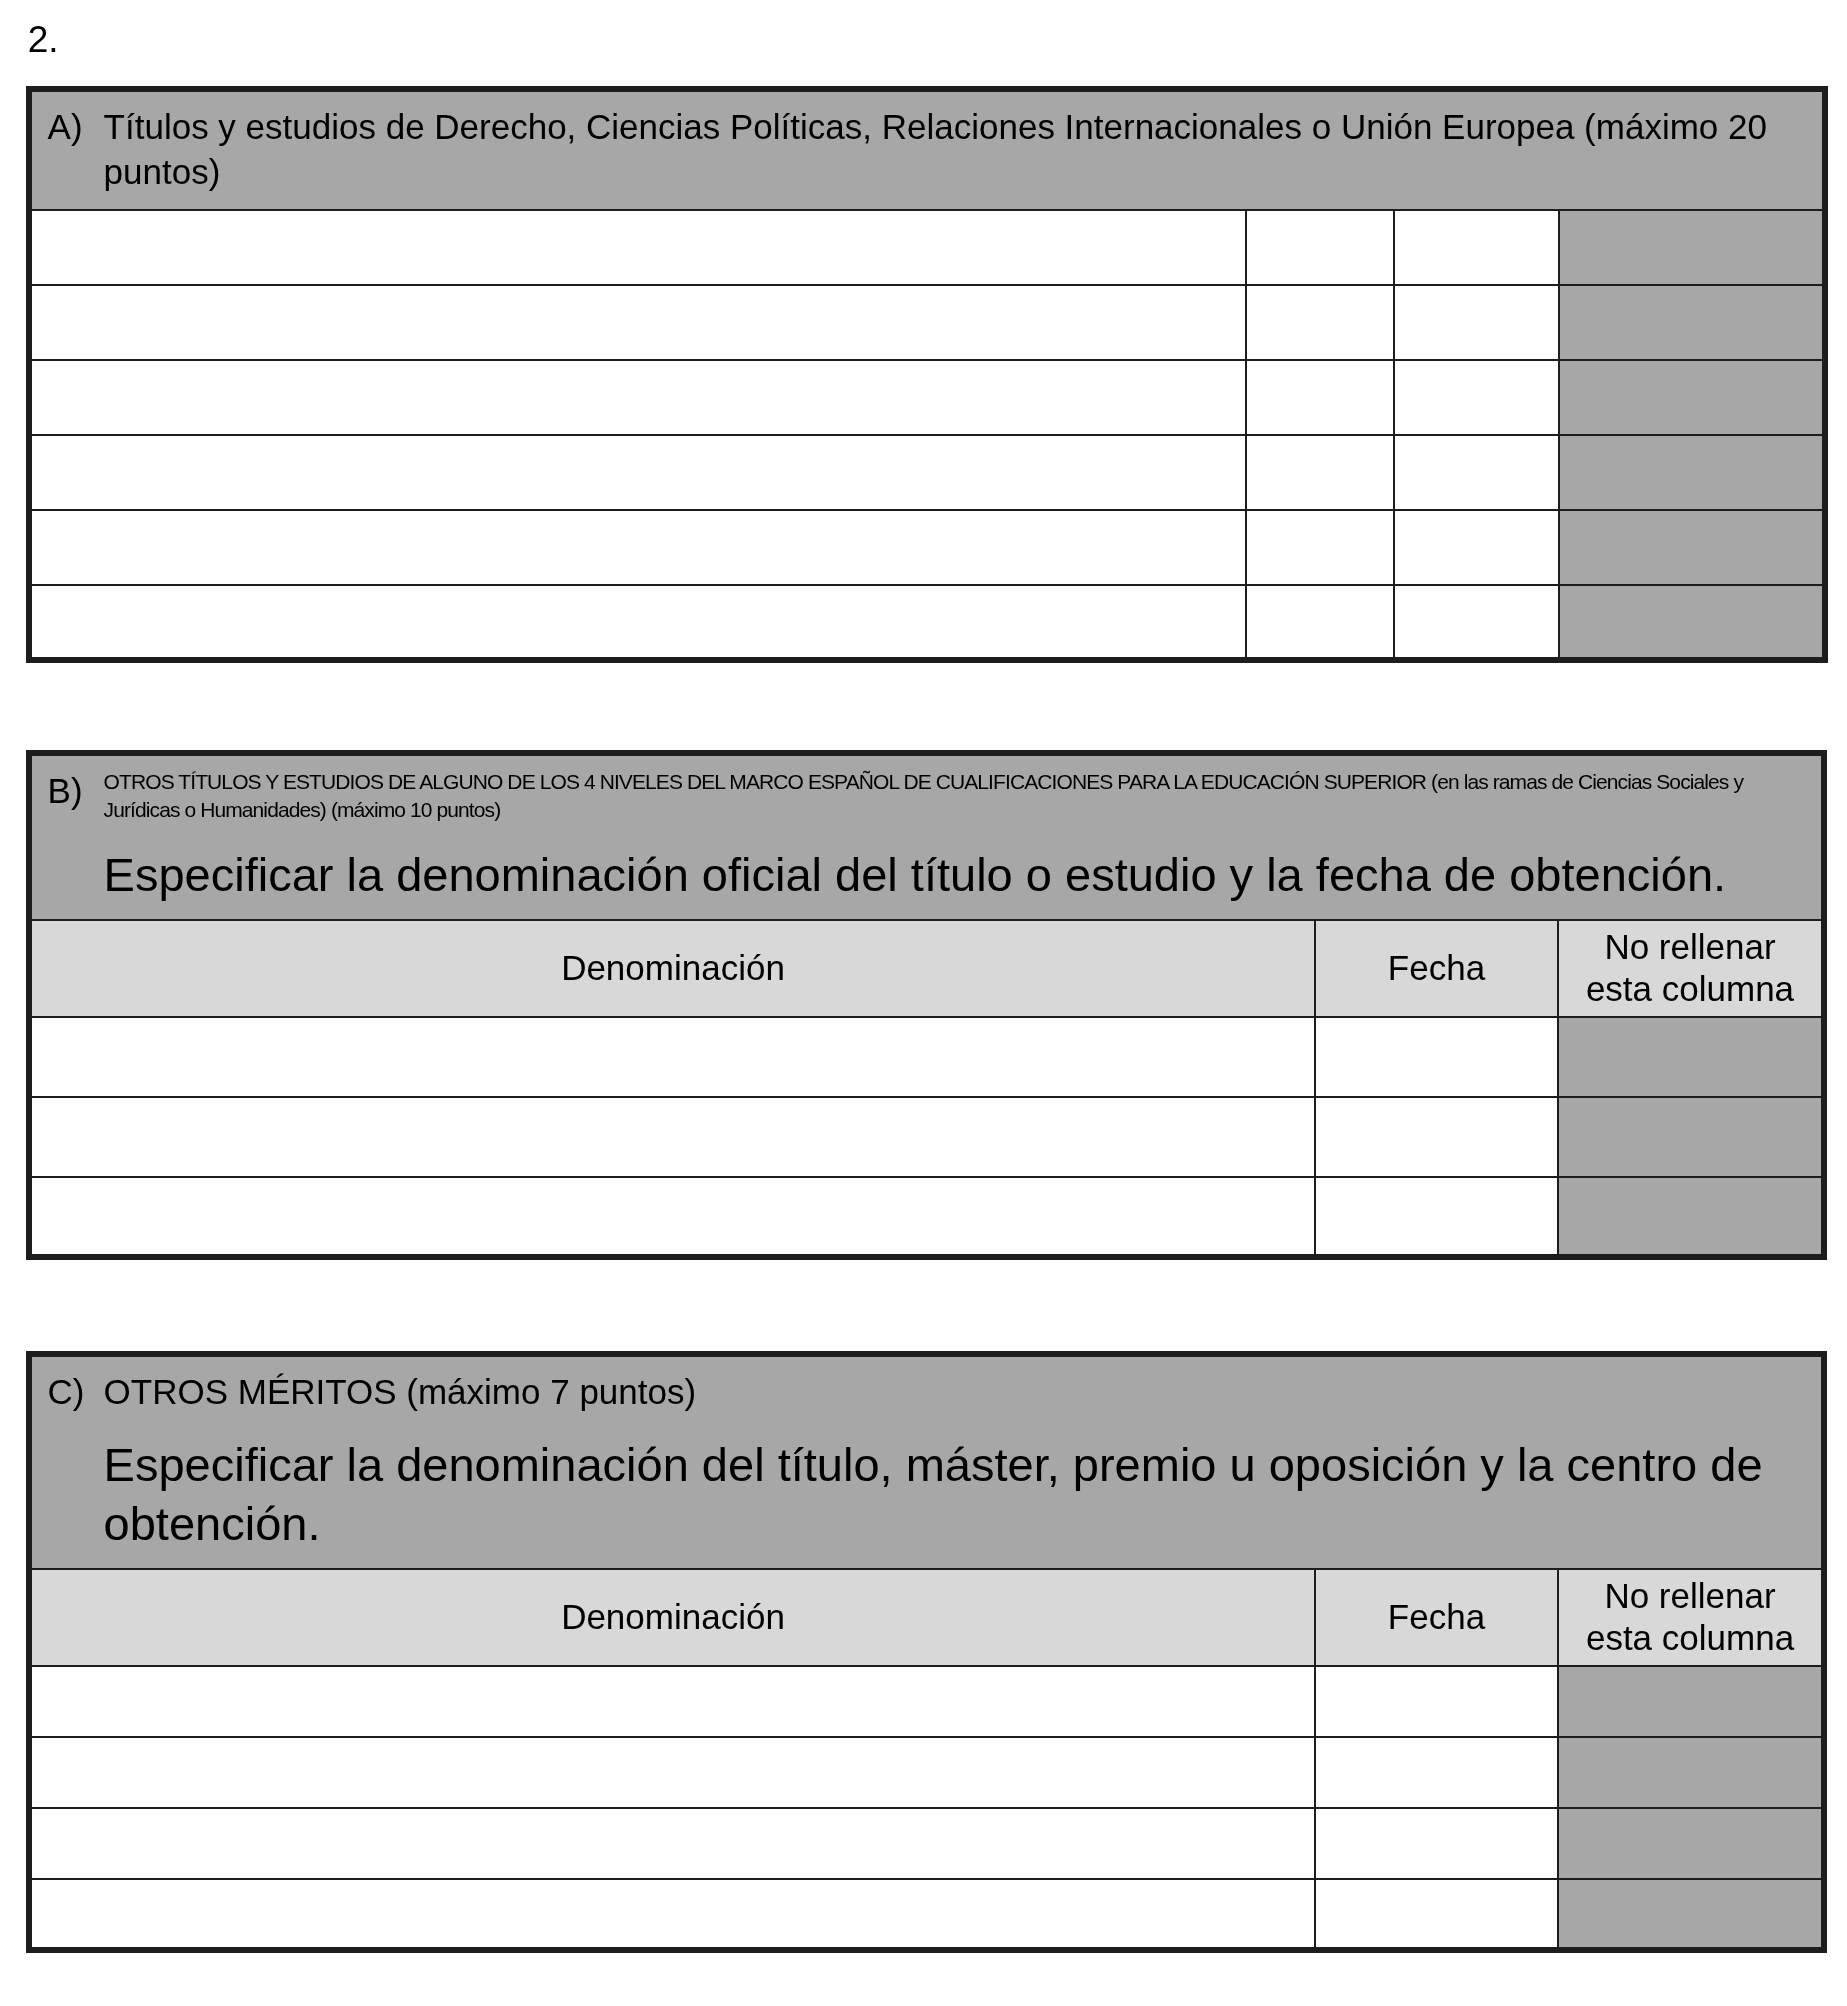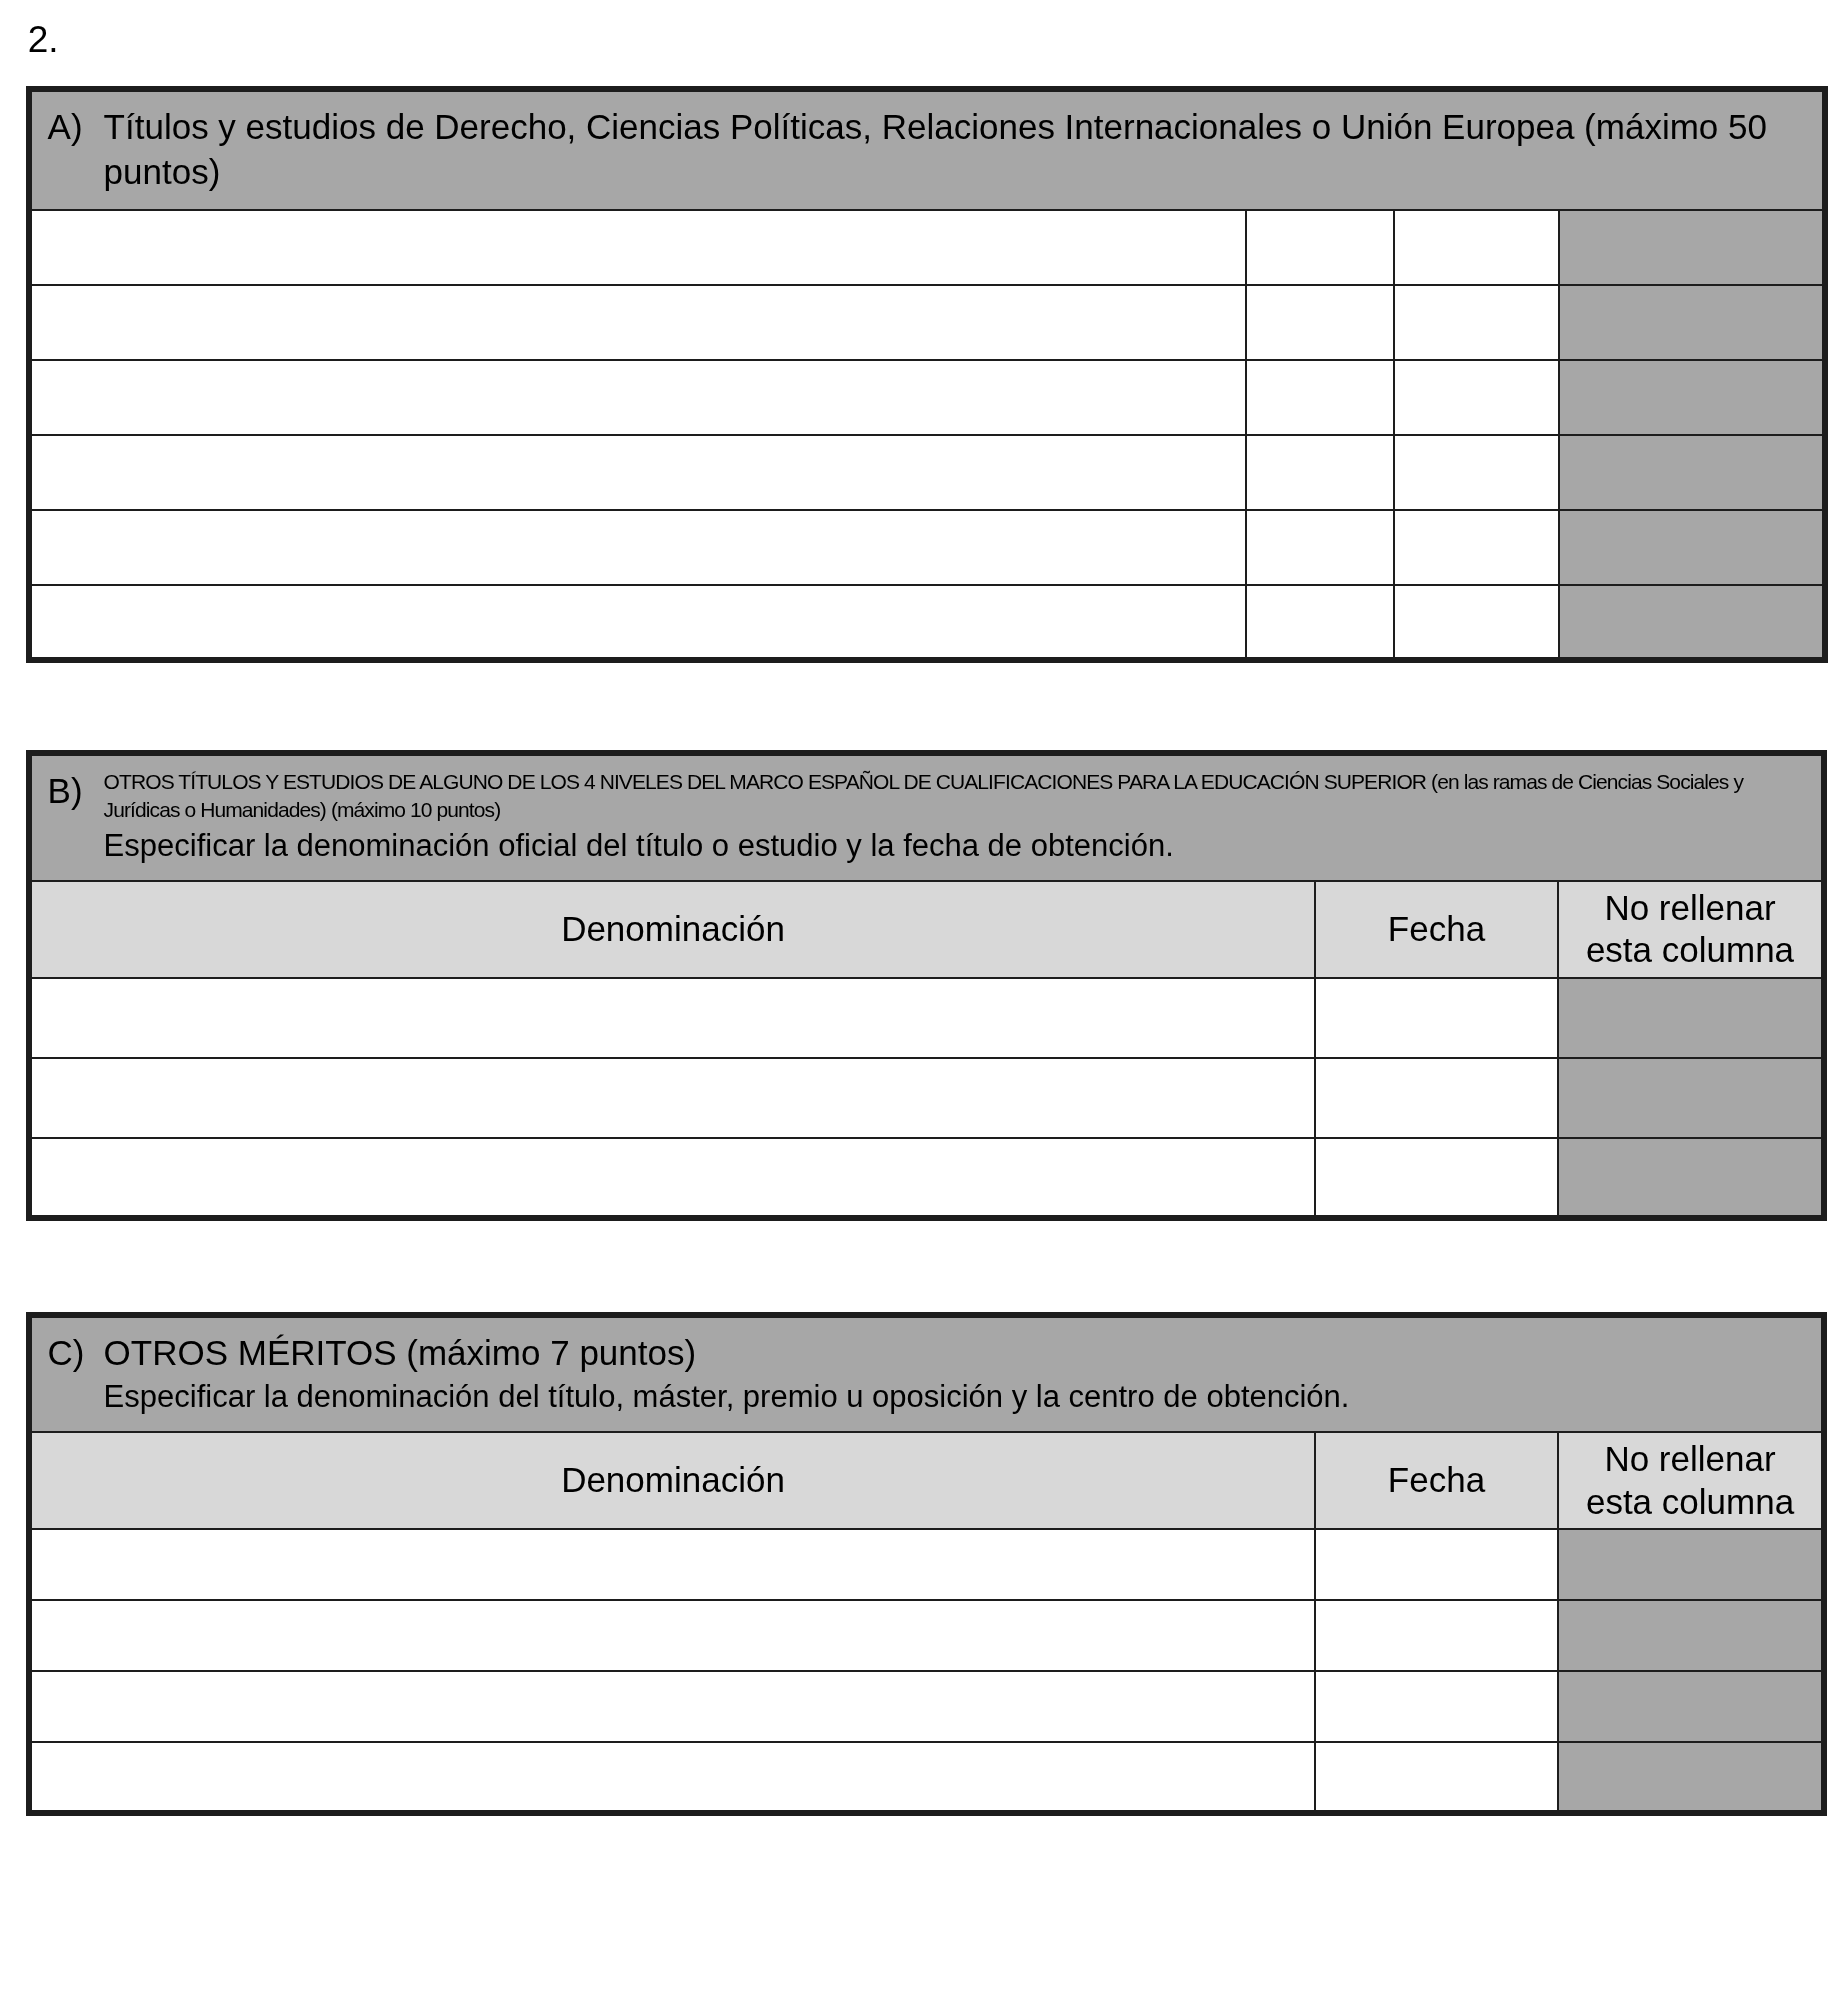--- a/index.html
+++ b/index.html
@@ -34,21 +34,21 @@
   .section-head {
     background: var(--section-header-bg, #a7a7a7);
     padding: 12px 15.6px 14px 15.6px;
     font-size: 35px;
     vertical-align: top;
   }
   .head-row { display: flex; }
   .sec-label { flex: 0 0 56px; line-height: 1.3; }
   .sec-text { flex: 1; line-height: 1.3; }
   .sec-text-b { font-size: 21px; letter-spacing: -0.9px; line-height: 1.34; }
-  .sec-instruction { margin: 3px 0 0 56px; line-height: 1.25; font-size: 31px; }
+  .sec-instruction { margin: 22px 0 0 56px; line-height: 1.25; font-size: 47px; }
 
   th.colhead {
     background: var(--column-header-bg, #d8d8d8);
     font-weight: normal;
     font-size: 35px;
     text-align: center;
     vertical-align: middle;
     line-height: 1.22;
     padding: 3.5px 8.7px;
     height: 96px;
@@ -78,21 +78,21 @@
       <col style="width:1217px">
       <col style="width:148px">
       <col style="width:165px">
       <col style="width:266px">
     </colgroup>
     <tbody>
         <tr>
       <td class="section-head" colspan="4">
         <div class="head-row">
           <span class="sec-label">A)</span>
-          <div class="sec-text">Títulos y estudios de Derecho, Ciencias Políticas, Relaciones Internacionales o Unión Europea (máximo 50 puntos)</div>
+          <div class="sec-text">Títulos y estudios de Derecho, Ciencias Políticas, Relaciones Internacionales o Unión Europea (máximo 20 puntos)</div>
         </div>
       </td>
     </tr>
     <tr class="body">
       <td class="empty"></td>
       <td class="empty"></td>
       <td class="empty"></td>
       <td class="nofill"></td>
     </tr>
     <tr class="body">

